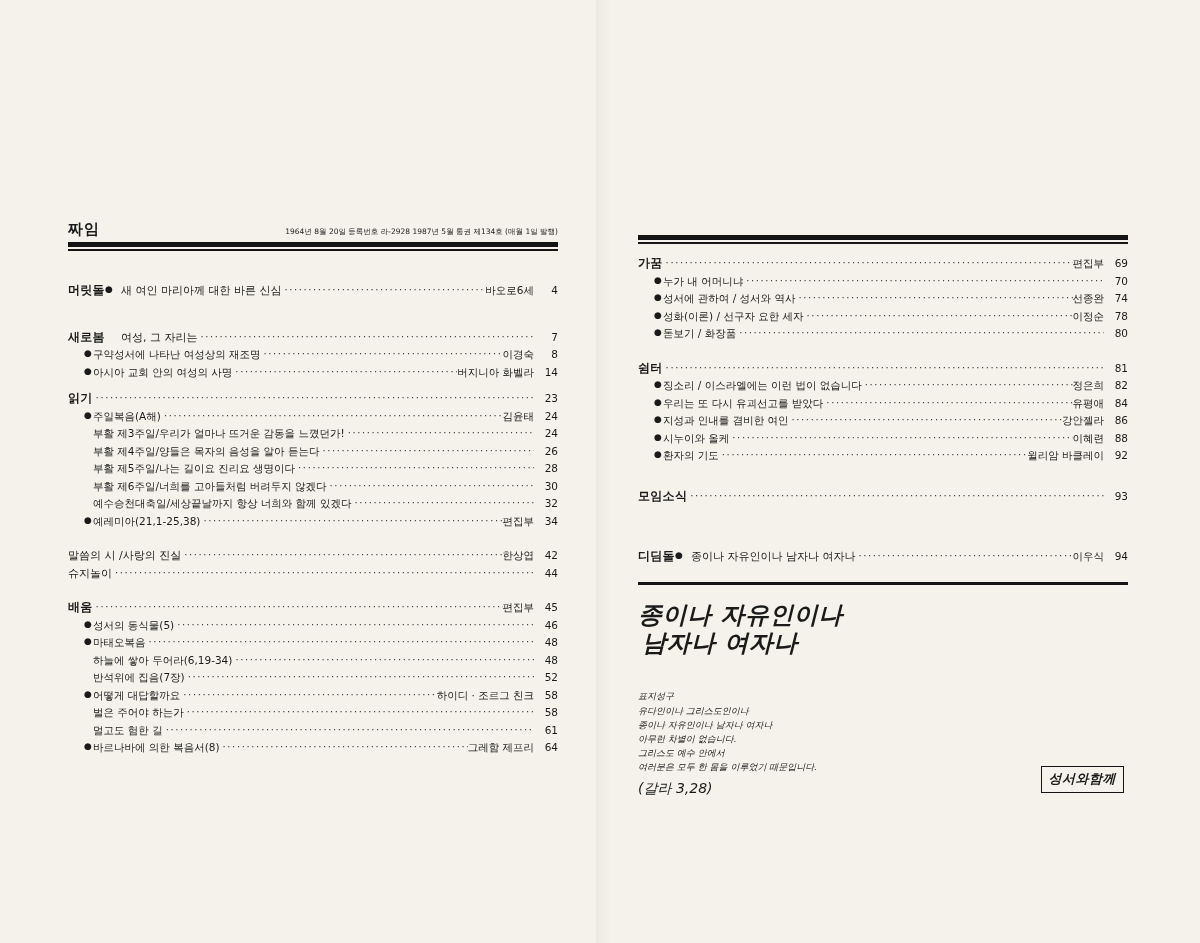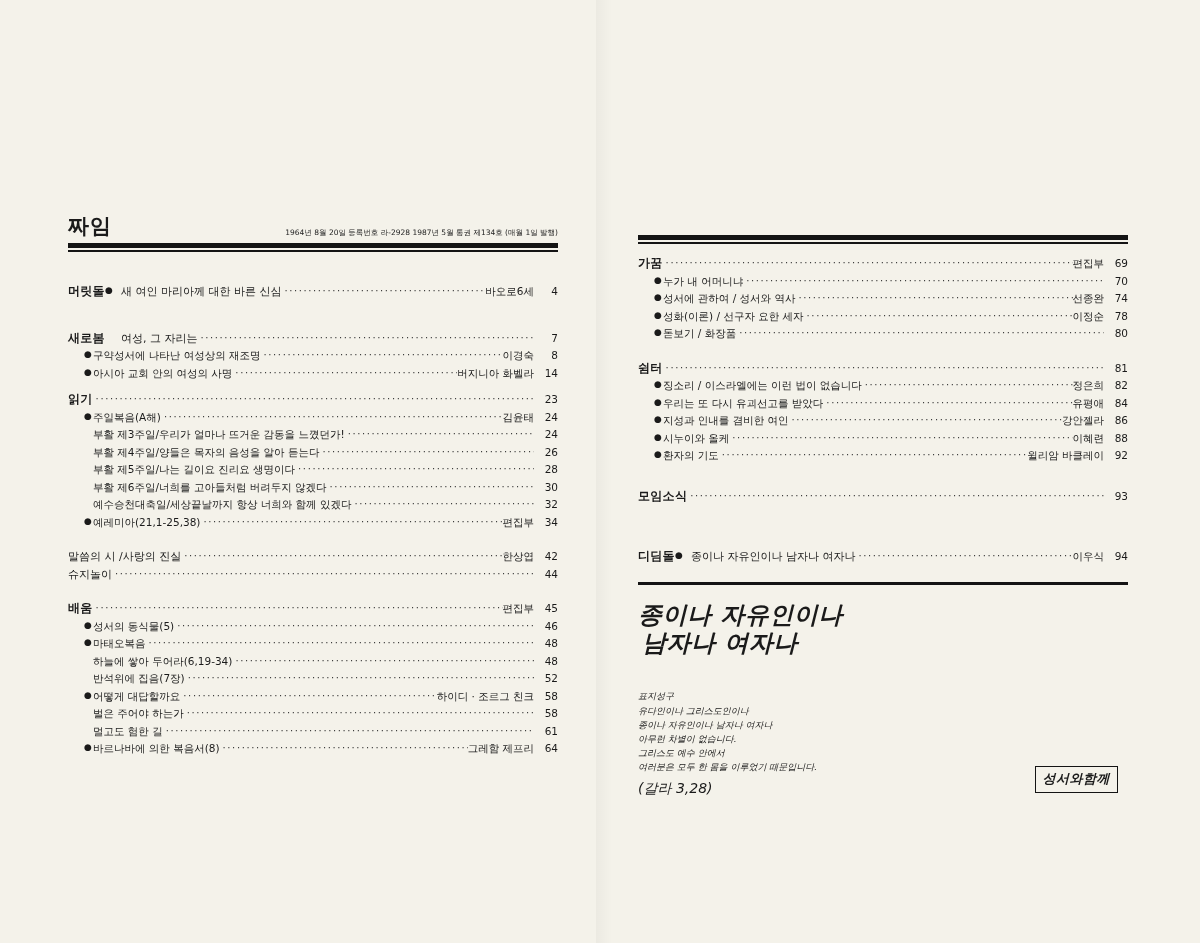--- a/index.html
+++ b/index.html
@@ -49,23 +49,24 @@
     background: #141414;
     margin-top: 2px;
   }
   .masthead {
     display: flex;
     align-items: flex-end;
     justify-content: space-between;
     margin-bottom: 3px;
   }
   .masthead-title {
-    font-size: 21px;
+    font-size: 15px;
     font-weight: bold;
     letter-spacing: 1px;
+    margin-top: 8px;
   }
   .masthead-meta {
     font-size: 7.5px;
     letter-spacing: 0px;
     padding-bottom: 2px;
     color: #222;
   }
 
   
   .toc { margin-top: 11px; }
@@ -134,21 +135,21 @@
     line-height: 1.18;
     letter-spacing: 0.5px;
     font-family: "DejaVu Sans", "Liberation Sans", sans-serif;
   }
   .promo-head .l2 { display: block; padding-left: 4px; }
   .promo-body { margin-top: 14px; font-size: 9px; line-height: 1.55; }
   .promo-body .lead { margin-bottom: 1px; margin-top: 33px; }
   .promo-ref { margin-top: 3px; font-size: 14px; }
   .brand {
     position: absolute;
-    right: 10px;
+    right: 4px;
     bottom: 6px;
     font-size: 13px;
     font-weight: bold;
     border: 1.5px solid #141414;
     padding: 3px 7px 4px 7px;
     letter-spacing: 0.5px;
   }
 </style>
 </head>
 <body>

